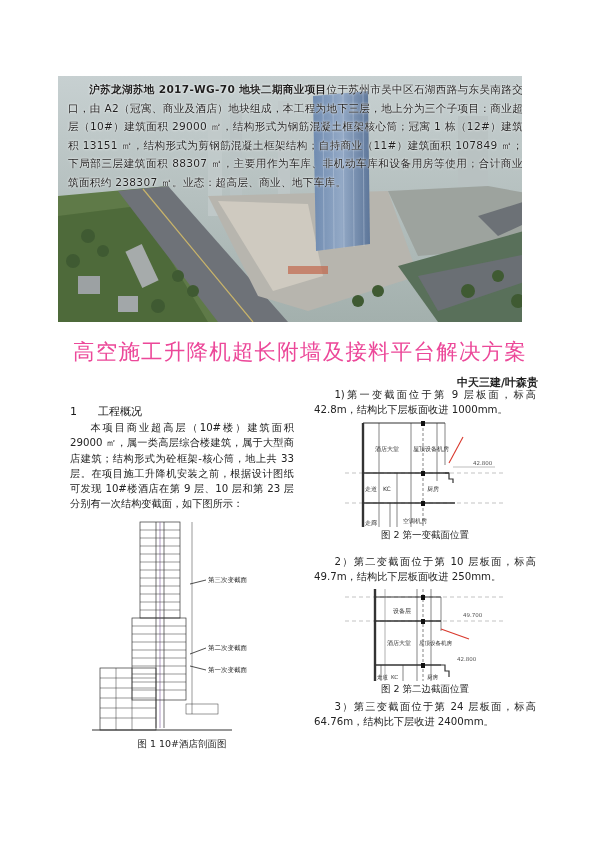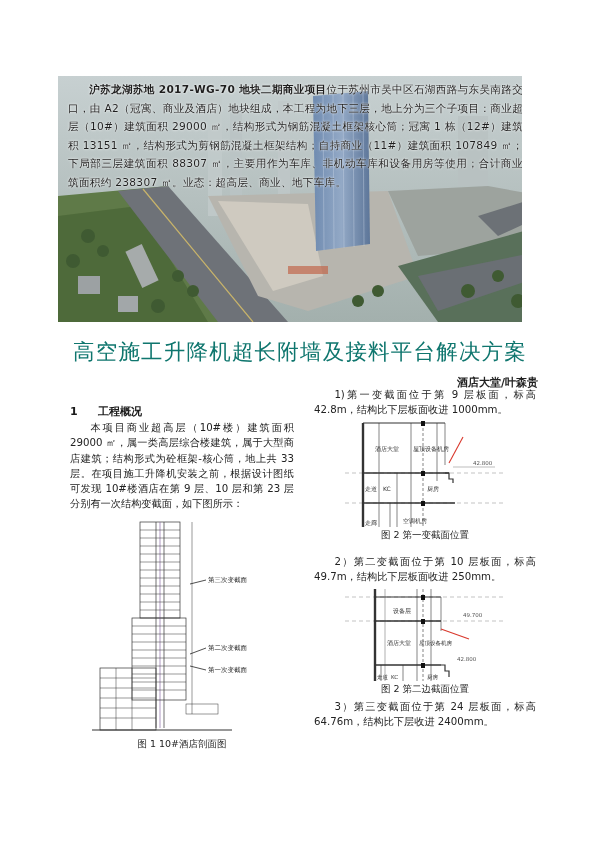--- a/index.html
+++ b/index.html
@@ -20,33 +20,33 @@
     text-align: justify; text-indent: 2em;
     text-shadow: 0 0 3px rgba(255,255,255,0.85), 0 0 1px rgba(255,255,255,0.9);
     letter-spacing: 0.3px;
   }
   .hero-text b { font-weight: bold; }
 
   
   .title {
     position: absolute; left: 0; top: 337px; width: 600px; text-align: center;
     font-family: "DejaVu Sans", "Liberation Sans", sans-serif;
-    font-size: 21.5px; letter-spacing: 1.2px; color: #0f766e;
+    font-size: 21.5px; letter-spacing: 1.2px; color: #ec4899;
   }
   .author {
     position: absolute; right: 62px; top: 375px;
     font-family: "DejaVu Serif", serif; font-weight: bold; font-size: 11px; color: #222;
   }
 
   
   .col-left { position: absolute; left: 70px; top: 404px; width: 224px; }
   .col-right { position: absolute; left: 314px; top: 387px; width: 222px; }
 
   .section-h {
-    font-family: "DejaVu Sans", sans-serif; font-weight: bold; font-size: 11px; line-height: 16px;
+    font-family: "DejaVu Sans", sans-serif; font-weight: normal; font-size: 11px; line-height: 16px;
   }
   .section-h .num { display: inline-block; width: 28px; }
   .para {
     font-family: "DejaVu Sans", sans-serif; font-size: 10.2px; line-height: 15.3px;
     text-align: justify; text-indent: 2em; color: #222;
   }
   .para.noind { text-indent: 0; }
 
   .fig { position: relative; margin: 0 auto; text-align: center; }
   .caption {
@@ -115,21 +115,21 @@
         <circle cx="320" cy="215" r="6"></circle>
         <circle cx="410" cy="215" r="7"></circle>
       <circle cx="440" cy="200" r="6"></circle>
         <circle cx="460" cy="225" r="7"></circle>
     </g>
   </svg>
   <div class="hero-text"><b>沪苏龙湖苏地 2017-WG-70 地块二期商业项目</b><span>位于苏州市吴中区石湖西路与东吴南路交叉口，由 A2（冠寓、商业及酒店）地块组成，本工程为地下三层，地上分为三个子项目：商业超高层（10#）建筑面积 29000 ㎡，结构形式为钢筋混凝土框架核心筒；冠寓 1 栋（12#）建筑面积 13151 ㎡，结构形式为剪钢筋混凝土框架结构；自持商业（11#）建筑面积 107849 ㎡；地下局部三层建筑面积 88307 ㎡，主要用作为车库、非机动车库和设备用房等使用；合计商业建筑面积约 238307 ㎡。业态：超高层、商业、地下车库。</span></div>
 </div>
 
 <div class="title">高空施工升降机超长附墙及接料平台解决方案</div>
-<div class="author">酒店大堂/叶森贵</div>
+<div class="author">中天三建/叶森贵</div>
 
 <div class="col-left">
   <div class="section-h">
     <span class="num">1</span><span>工程概况</span>
   </div>
   <div class="para">本项目商业超高层（10#楼）建筑面积 29000 ㎡，属一类高层综合楼建筑，属于大型商店建筑；结构形式为砼框架-核心筒，地上共 33 层。在项目施工升降机安装之前，根据设计图纸可发现 10#楼酒店在第 9 层、10 层和第 23 层分别有一次结构变截面，如下图所示：</div>
 
   <div class="fig" style="width:180px;height:220px;margin-top:6px;">
     <svg width="180" height="220" viewBox="0 0 180 220">
       <g stroke="#333" fill="none" stroke-width="0.7">

